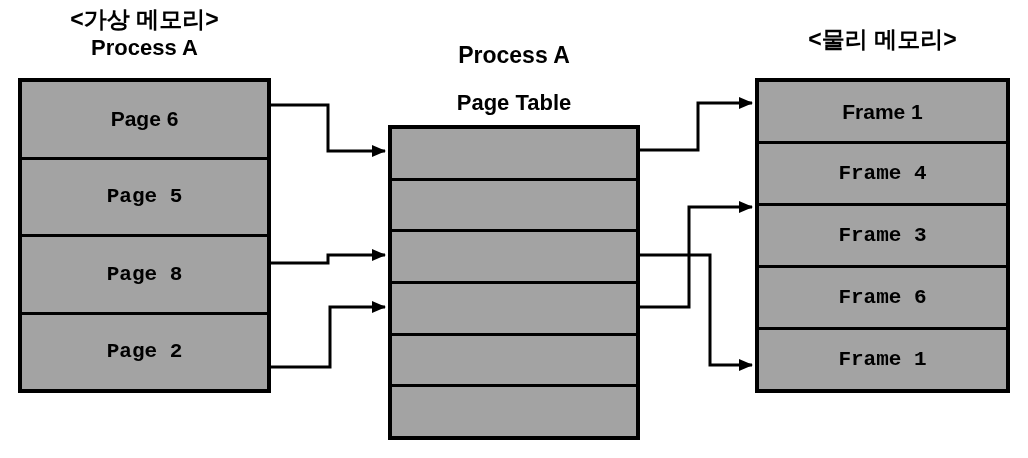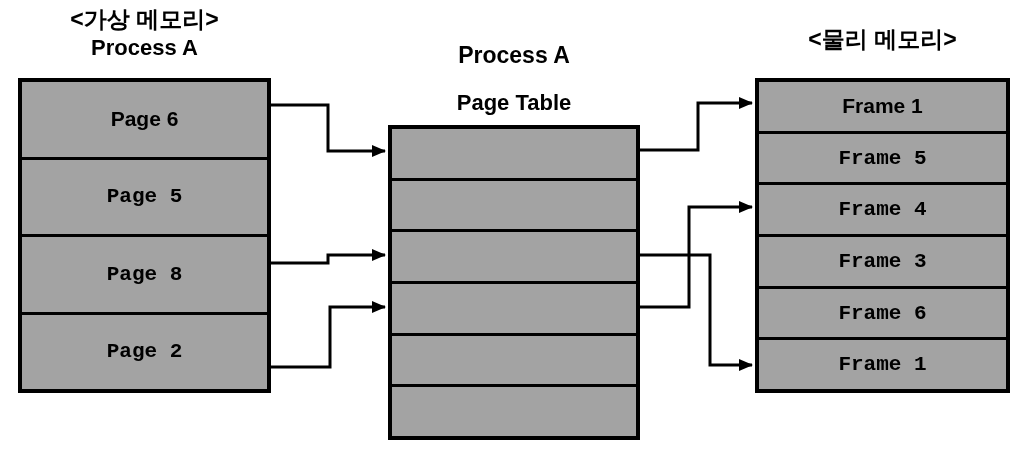--- a/index.html
+++ b/index.html
@@ -112,23 +112,20 @@
       </div>
   </div>
 
   <div class="col-title" style="left:755px; top:5px; width:255px;margin-top:20px;">&lt;물리 메모리&gt;</div>
   <div class="col-subtitle" style="left:755px; top:34px; width:255px;margin-top:46px;">PFN</div>
   <div class="memtable" style="left:755px; top:78px; width:255px; height:315px;">
     <div class="row">
         <span>Frame 1</span>
       </div>
     <div class="row">
-        <span>Frame 5</span>
-      </div>
-    <div class="row">
         <span>Frame 4</span>
       </div>
     <div class="row">
         <span>Frame 3</span>
       </div>
     <div class="row">
         <span>Frame 6</span>
       </div>
     <div class="row">
         <span>Frame 1</span>

